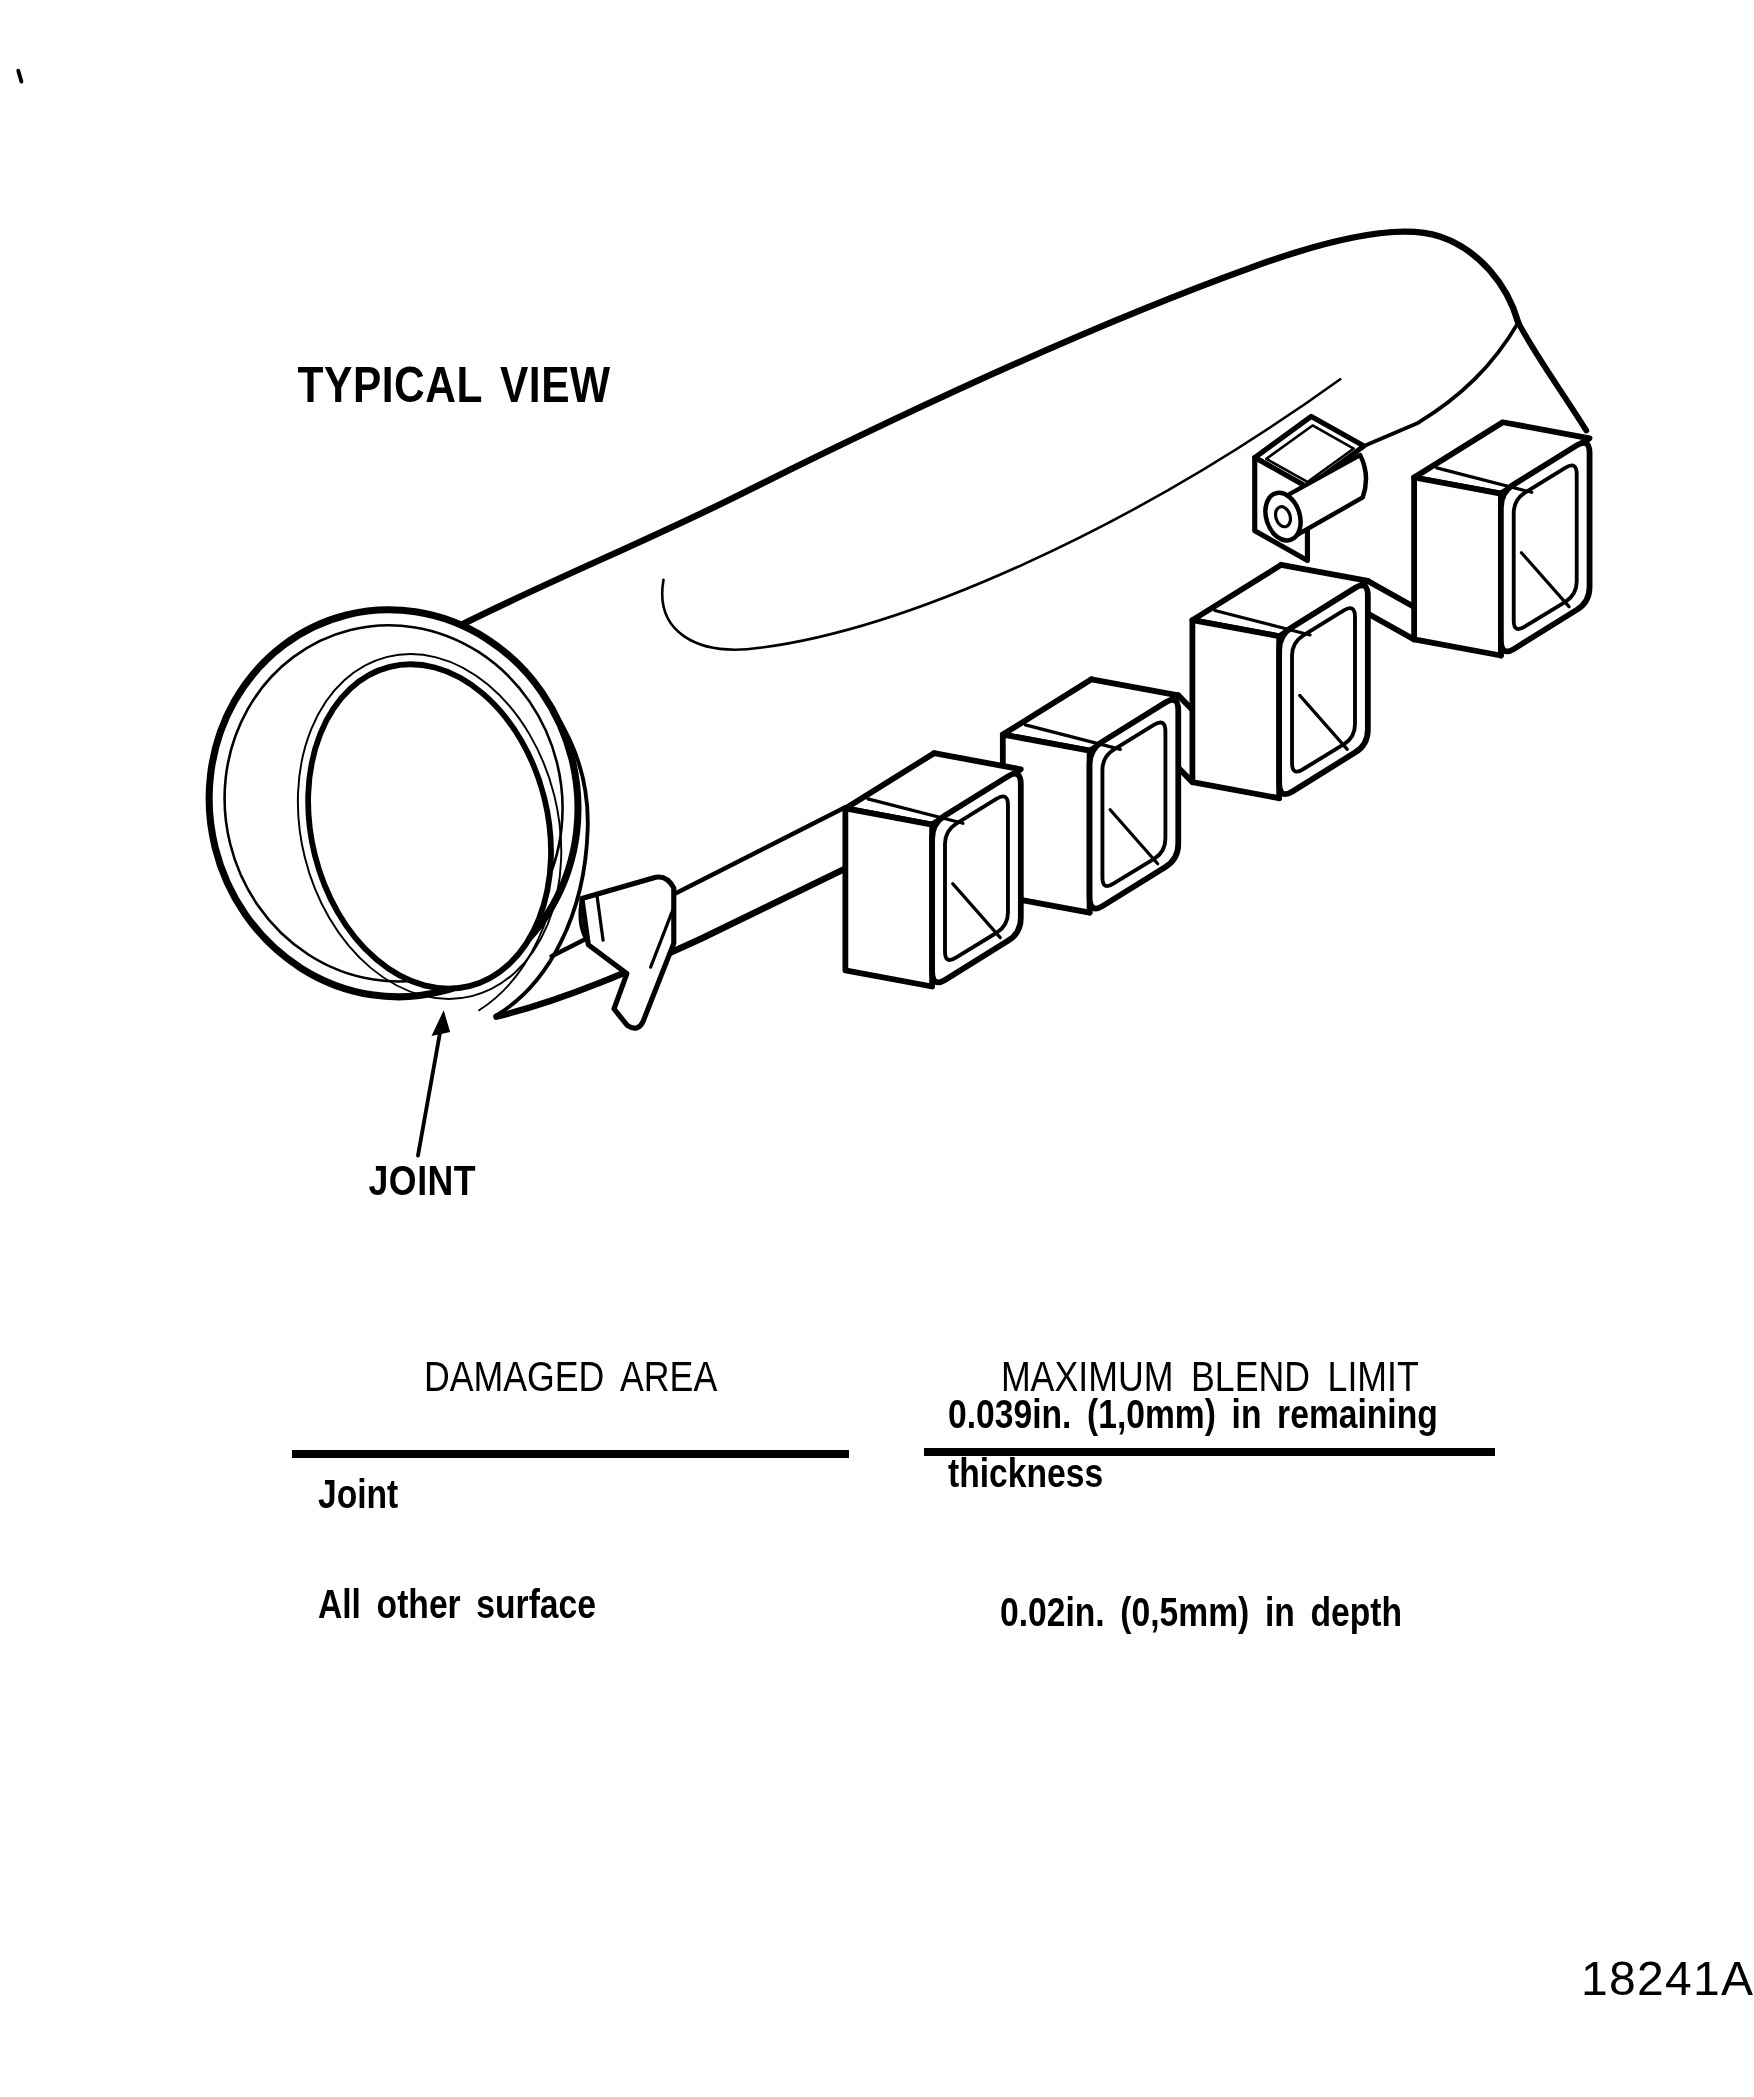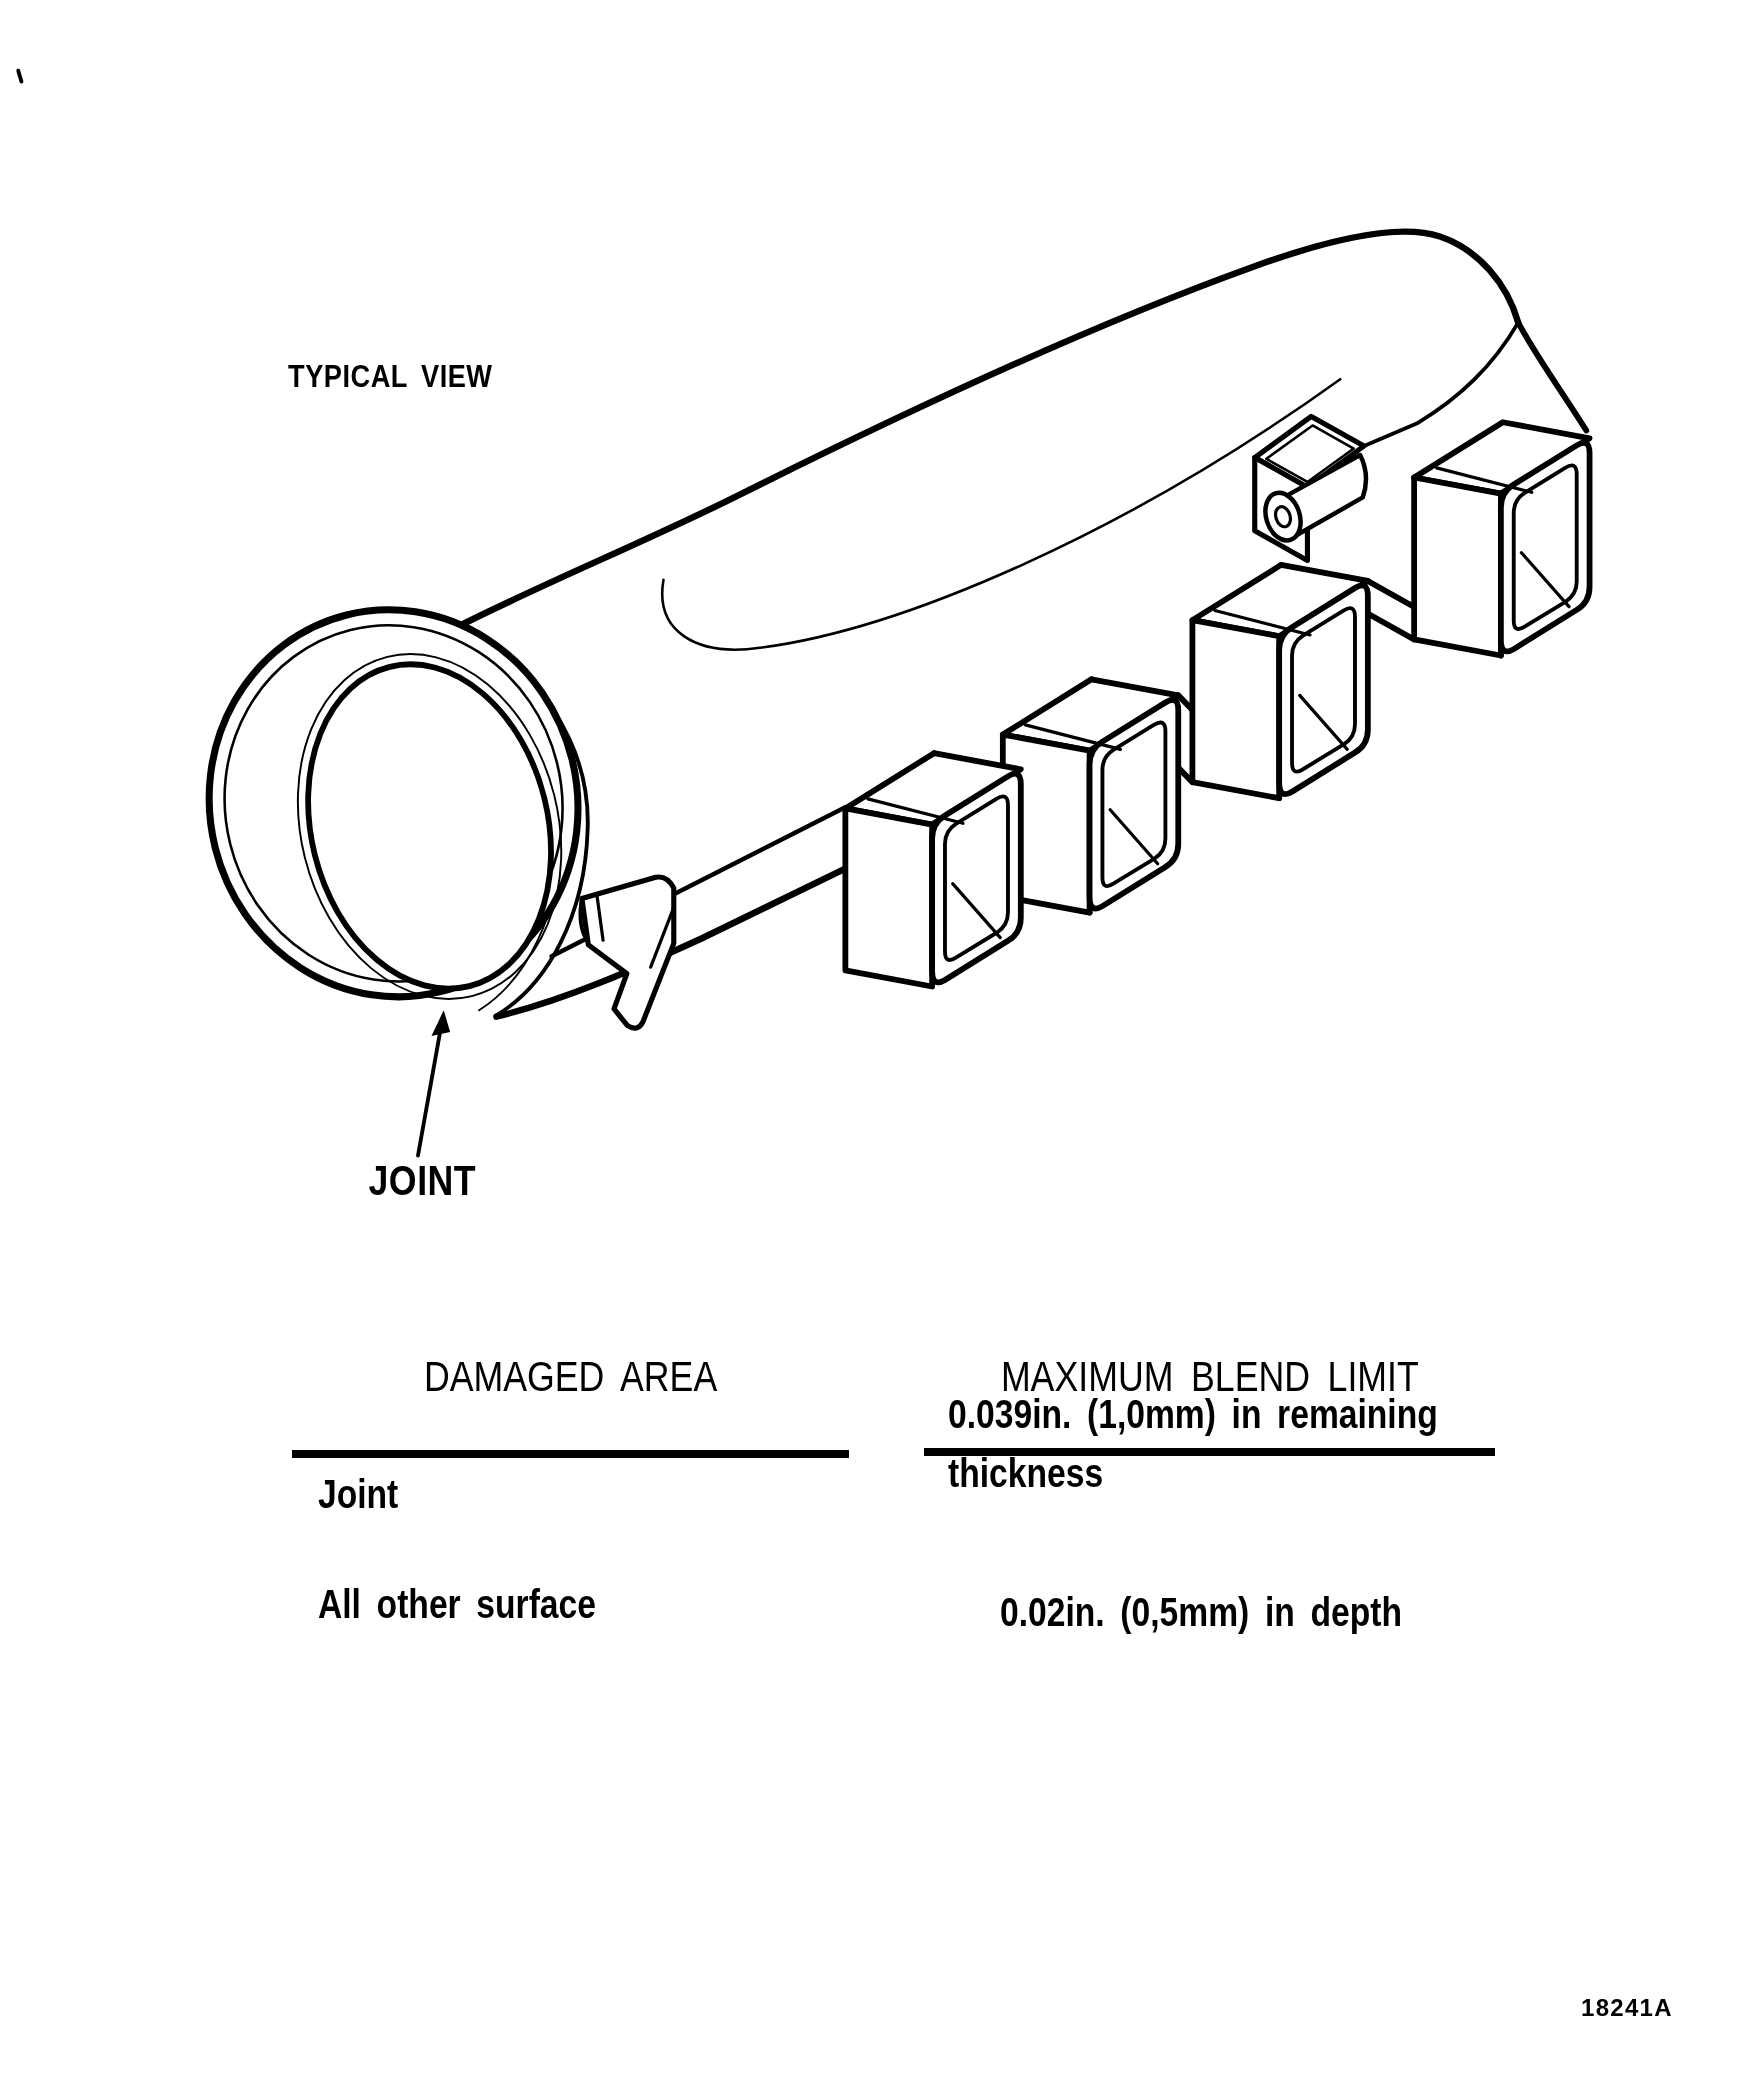--- a/index.html
+++ b/index.html
@@ -14,25 +14,25 @@
   .art{position:absolute;left:0;top:0;width:1755px;height:2097px;}
   .lbl{
     position:absolute;
     font-weight:700;
     line-height:1;
     white-space:nowrap;
     letter-spacing:0.6px;
     word-spacing:6.4px;
   }
   .condc{display:inline-block;transform:scaleX(.85);transform-origin:50% 50%;}
-  .typical{left:270px;top:360px;font-size:32px;}
+  .typical{left:270px;top:360px;font-size:50px;}
   .jointlbl{left:359px;top:1160px;font-size:42px;}
   .fig-num{
-    position:absolute;left:1581px;top:1996px;
-    font-size:24px;font-weight:700;line-height:1;letter-spacing:1.3px;
+    position:absolute;left:1581px;top:1955px;
+    font-size:48px;font-weight:400;line-height:1;letter-spacing:1.3px;
   }
   
   .col-hdr{
     position:absolute;top:1356px;
     font-size:42px;font-weight:400;line-height:1;
     text-align:center;white-space:nowrap;word-spacing:9px;
   }
   .hdr-left{left:292px;width:557px;}
   .hdr-right{left:924px;width:571px;}
   .rule{position:absolute;height:7.7px;background:#000;}

